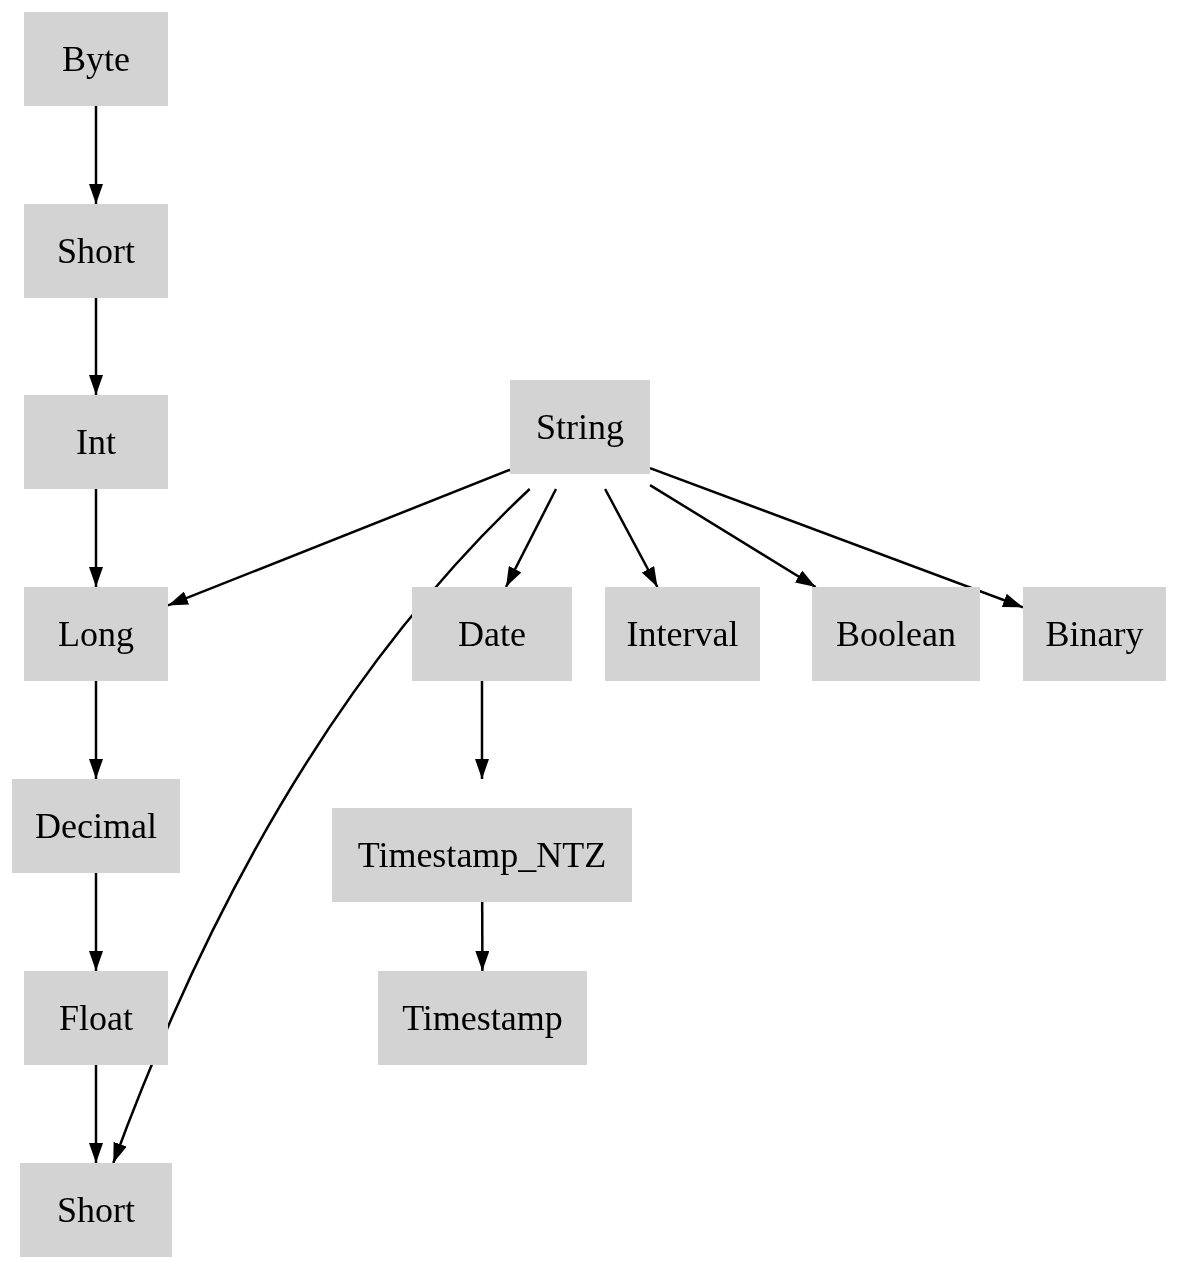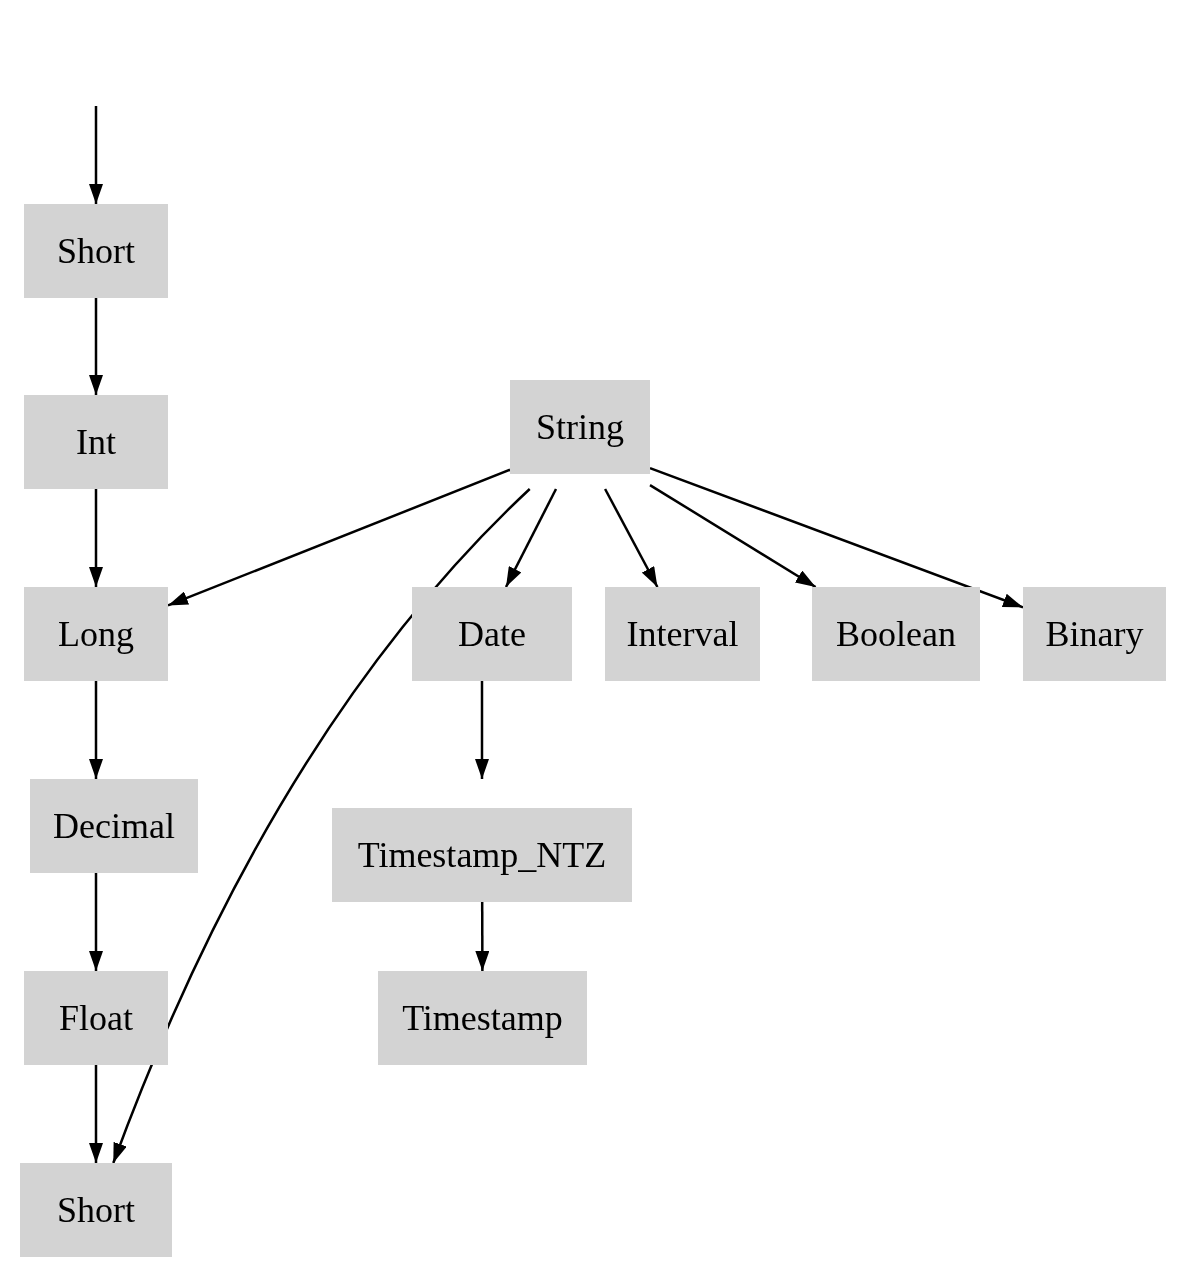--- a/index.html
+++ b/index.html
@@ -41,21 +41,21 @@
   }
   .n-byte          { left: 24px;   top: 12px;   width: 144px; height: 94px; }
   .n-short         { left: 24px;   top: 204px;  width: 144px; height: 94px; }
   .n-int           { left: 24px;   top: 395px;  width: 144px; height: 94px; }
   .n-string        { left: 510px;  top: 380px;  width: 140px; height: 94px; }
   .n-long          { left: 24px;   top: 587px;  width: 144px; height: 94px; }
   .n-date          { left: 412px;  top: 587px;  width: 160px; height: 94px; }
   .n-interval      { left: 605px;  top: 587px;  width: 155px; height: 94px; }
   .n-boolean       { left: 812px;  top: 587px;  width: 168px; height: 94px; }
   .n-binary        { left: 1023px; top: 587px;  width: 143px; height: 94px; }
-  .n-decimal       { left: 12px;   top: 779px;  width: 168px; height: 94px; margin-left: 18px; }
+  .n-decimal       { left: 12px;   top: 779px;  width: 168px; height: 94px; }
   .n-timestamp_ntz { left: 332px;  top: 779px;  width: 300px; height: 94px; margin-top: 29px; }
   .n-float         { left: 24px;   top: 971px;  width: 144px; height: 94px; }
   .n-timestamp     { left: 378px;  top: 971px;  width: 209px; height: 94px; }
   .n-double        { left: 20px;   top: 1163px; width: 152px; height: 94px; }
 </style>
 </head>
 <body>
 
 <div id="diagram">
 
@@ -74,20 +74,21 @@
       <path d="M 510 469.7685950413223 L 168 605.4380165289256" class="edge" marker-end="url(#arrow)"></path>
       <path d="M 556.0104166666666 489 L 505.9895833333333 587" class="edge" marker-end="url(#arrow)"></path>
       <path d="M 605.0911458333334 489 L 657.4088541666666 587" class="edge" marker-end="url(#arrow)"></path>
       <path d="M 650 485.0769230769231 L 815.625 587" class="edge" marker-end="url(#arrow)"></path>
       <path d="M 650 468.1224489795918 L 1023 607.3177842565598" class="edge" marker-end="url(#arrow)"></path>
       <path d="M 529.7247386759582 489 Q 273 729 113.29521829521829 1163" class="edge" marker-end="url(#arrow)"></path>
       <path d="M 482 681 L 482 779" class="edge" marker-end="url(#arrow)"></path>
       <path d="M 482.1223958333333 873 L 482.3776041666667 971" class="edge" marker-end="url(#arrow)"></path>
     </svg>
 
+  <div class="node n-byte">Byte</div>
   <div class="node n-short">Short</div>
   <div class="node n-int">Int</div>
   <div class="node n-string">String</div>
   <div class="node n-long">Long</div>
   <div class="node n-date">Date</div>
   <div class="node n-interval">Interval</div>
   <div class="node n-boolean">Boolean</div>
   <div class="node n-binary">Binary</div>
   <div class="node n-decimal">Decimal</div>
   <div class="node n-timestamp_ntz">Timestamp_NTZ</div>

